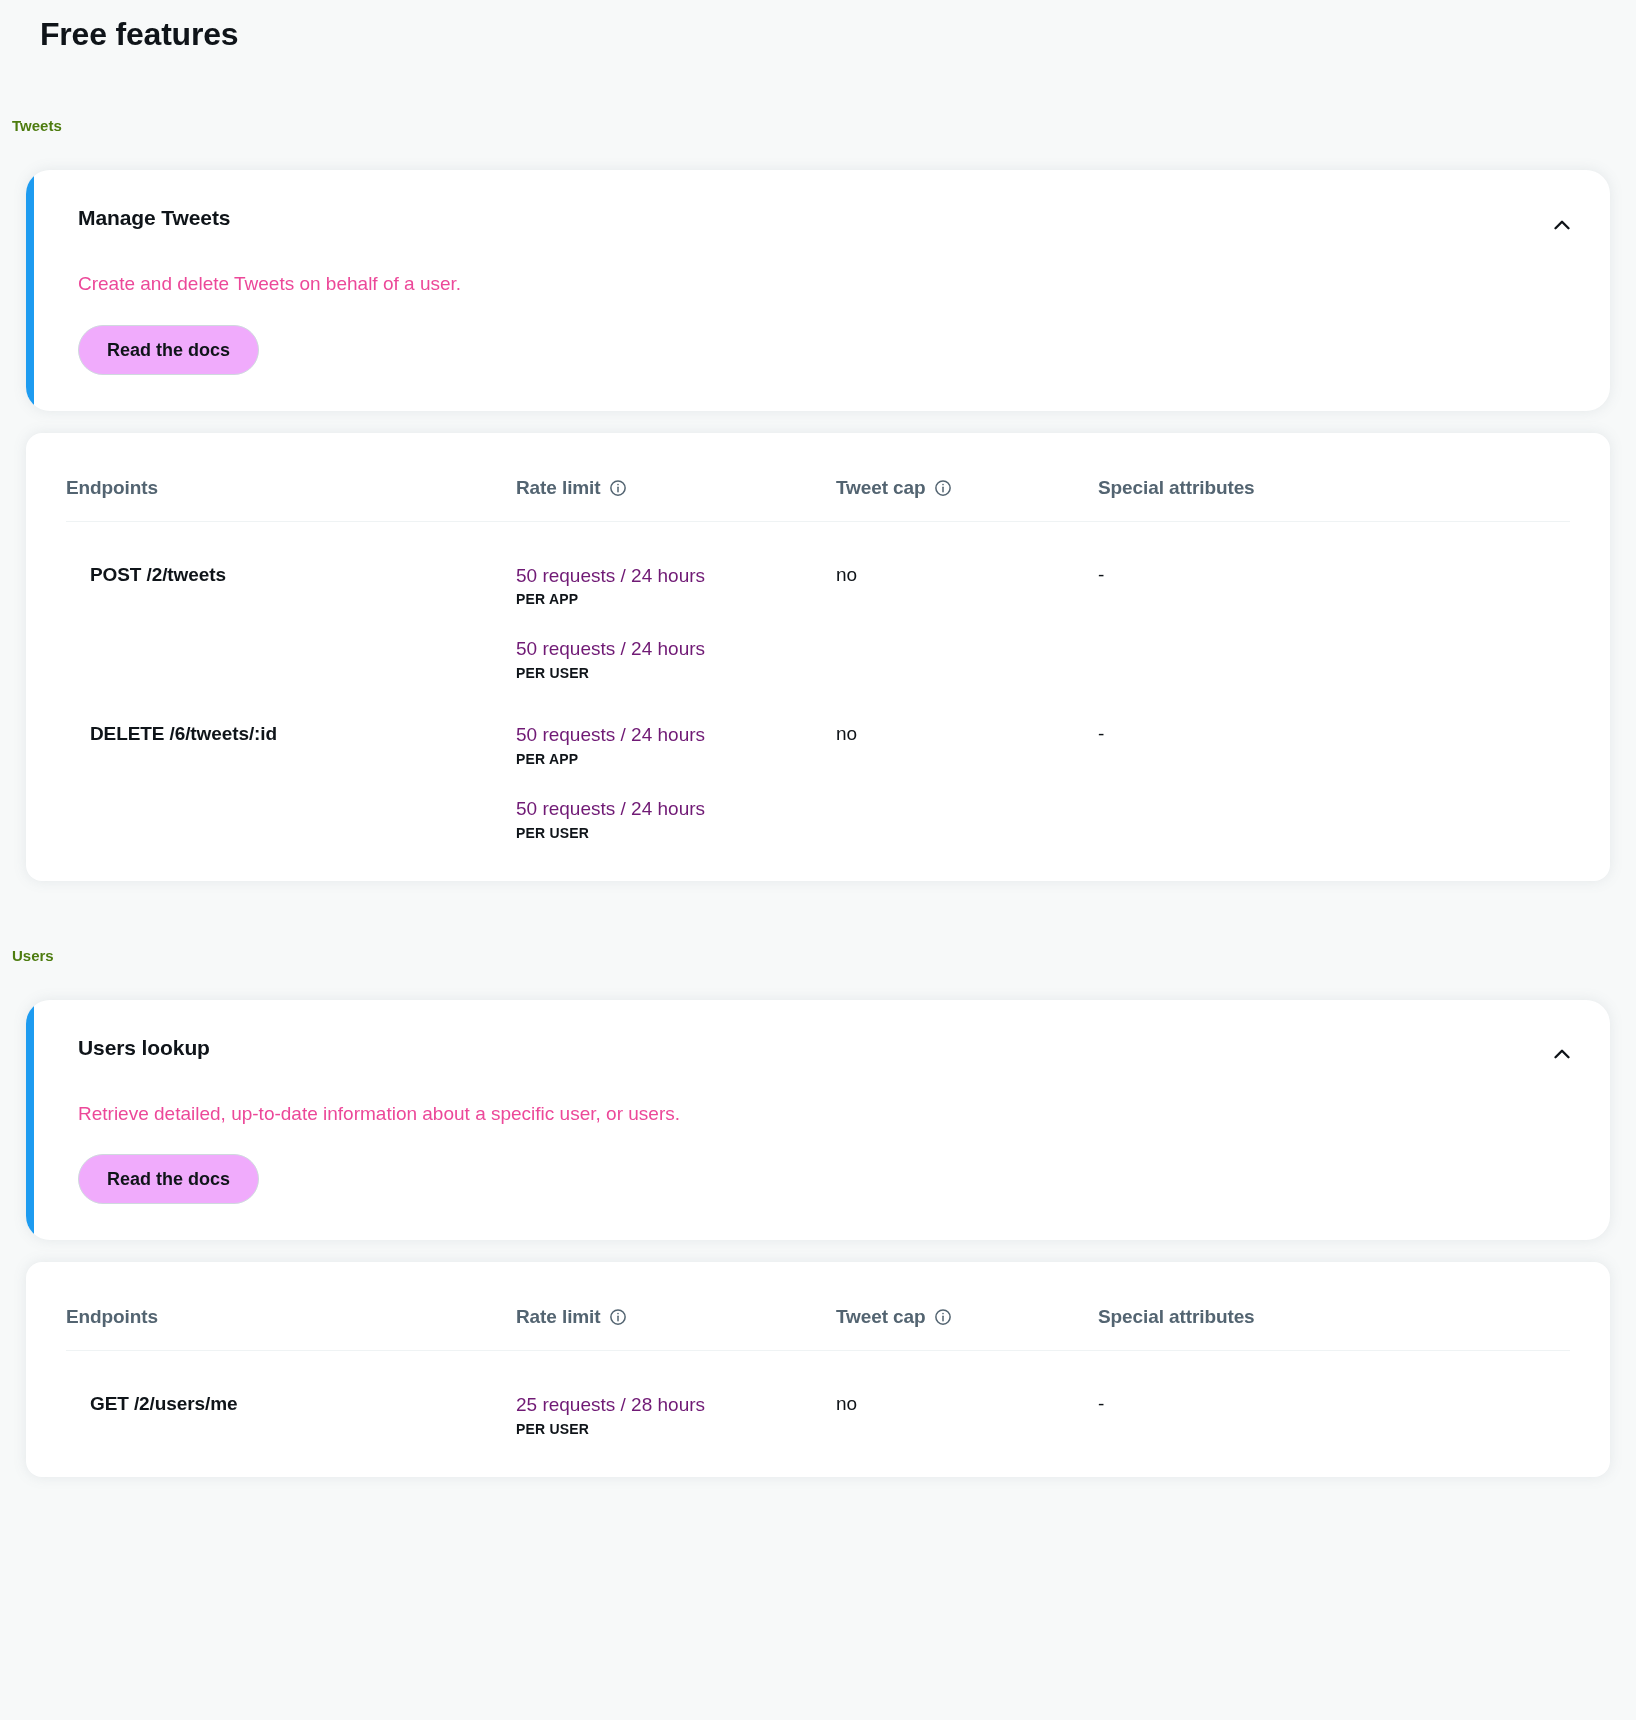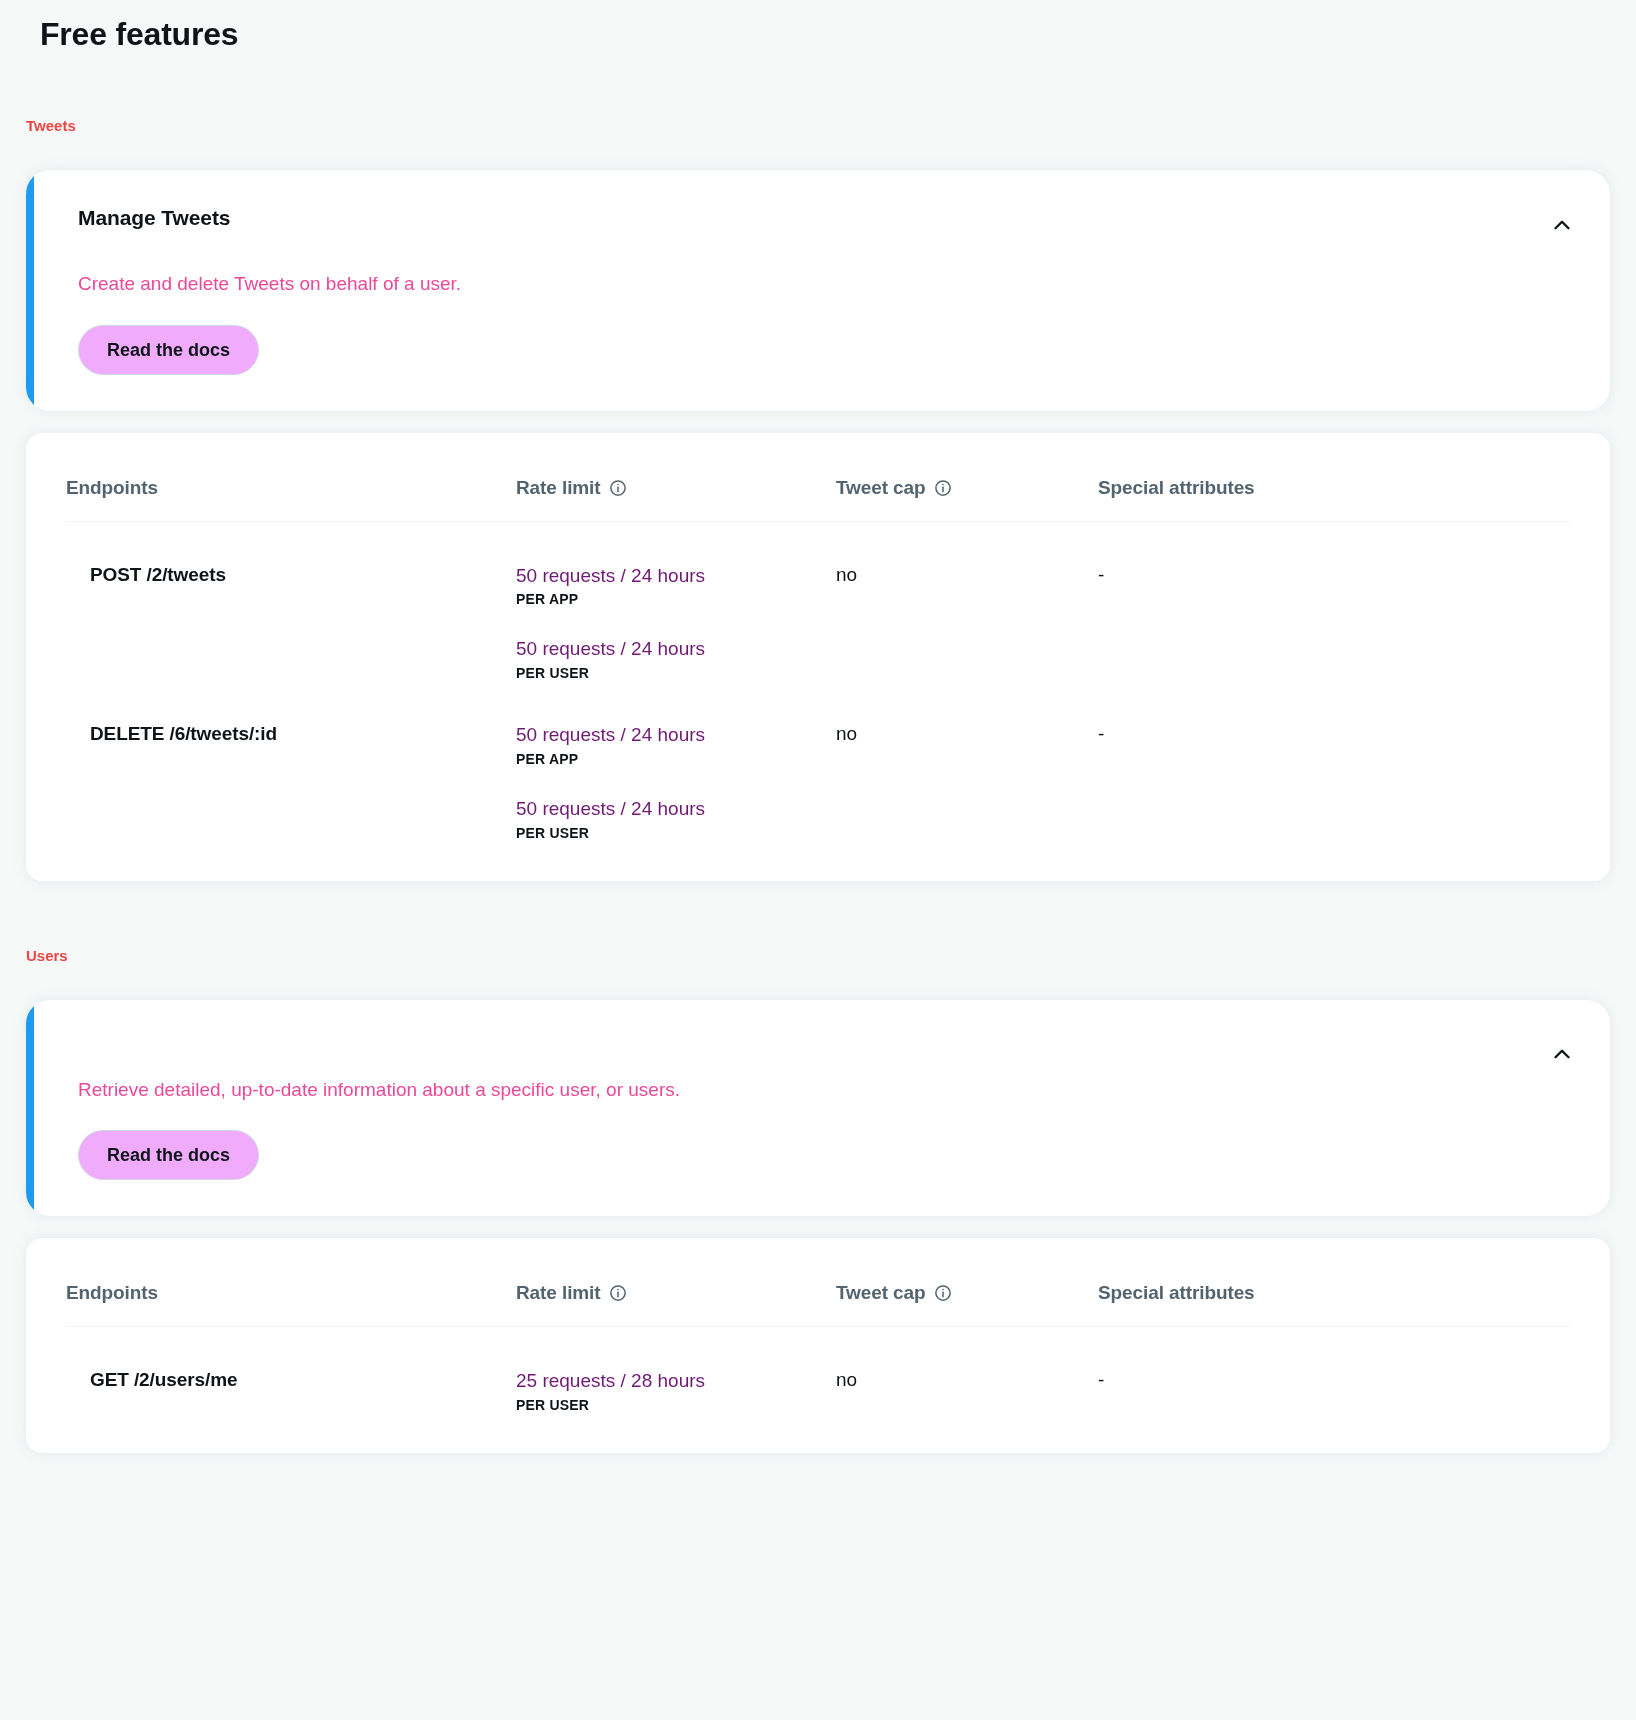--- a/index.html
+++ b/index.html
@@ -25,22 +25,22 @@
     font-weight: bold;
     color: #0f1419;
     padding: 16px 0 0 26px;
     letter-spacing: -0.2px;
     margin-left: 14px;
   }
 
   .section-label {
     font-size: 15px;
     font-weight: bold;
-    color: #ef4444;
-    padding-left: 26px;
+    color: #4d7c0f;
+    padding-left: 12px;
   }
 
   .section {
     position: relative;
   }
 
   
   .feature-card {
     position: relative;
     margin: 0 26px 0 26px;
@@ -274,20 +274,21 @@
       </table>
     </div>
   </div>
 
   <div class="section" style="margin-top:66px;">
     <div class="section-label">Users</div>
 
     <div class="feature-card" style="margin-top:36px;">
       <div class="accent-bar"></div>
       <div class="feature-inner">
+        <div class="feature-title">Users lookup</div>
         <div class="feature-desc">Retrieve detailed, up-to-date information about a specific user, or users.</div>
         <button class="docs-btn">Read the docs</button>
         <button class="chevron-btn">
           <span>
             <svg width="26" height="26" viewBox="0 0 24 24" fill="none" stroke="#0f1419" stroke-width="2.2" stroke-linecap="round" stroke-linejoin="round">
               <polyline points="6 15 12 9 18 15"></polyline>
             </svg>
           </span>
         </button>
       </div>

